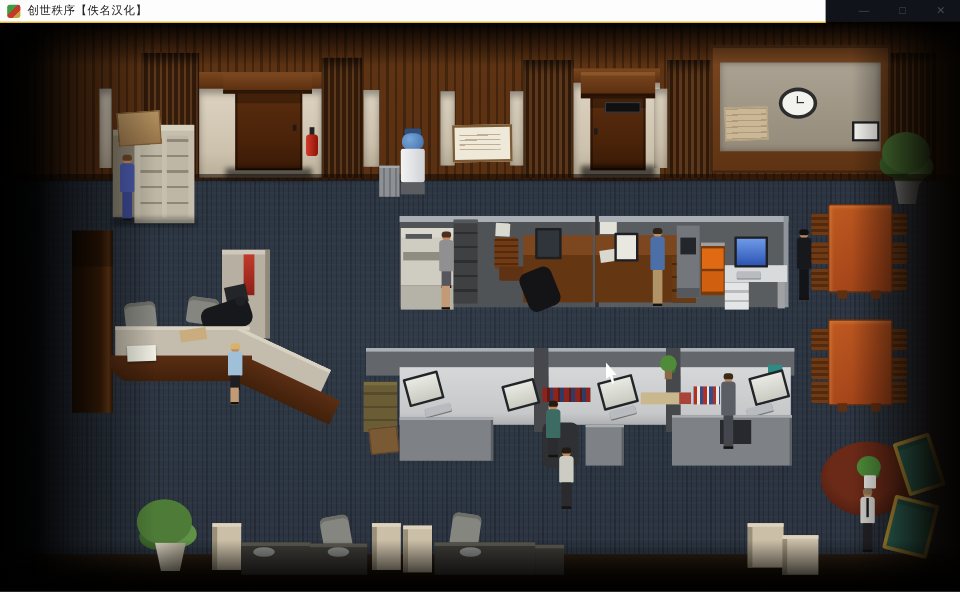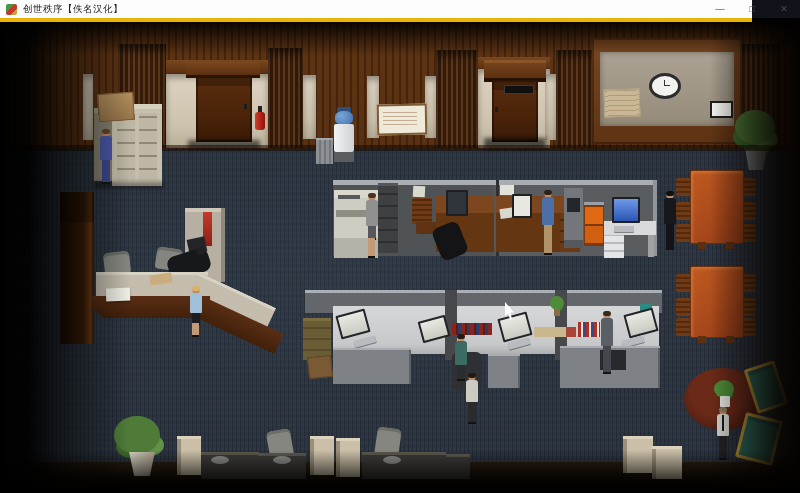--- a/index.html
+++ b/index.html
@@ -1,21 +1,21 @@
 <!DOCTYPE html>
 <html><head>
 <meta charset="utf-8">
 <style>
   html,body{margin:0;padding:0;background:#555;}
   #win{position:relative;width:800px;height:493px;overflow:hidden;background:#10141a;
        font-family:"Liberation Sans",sans-serif;outline:1px solid #6f6f6f;}
   .abs{position:absolute;}
   
-  #titlebar{position:absolute;left:0;top:0;width:752px;height:18px;background:#fdfdfd;
-            border-bottom:4px solid #eab308;z-index:50;display:flex;align-items:center;}
+  #titlebar{position:absolute;left:0;top:0;width:688px;height:18px;background:#fdfdfd;
+            border-bottom:1px solid #eab308;z-index:50;display:flex;align-items:center;}
   #appicon{width:11px;height:11px;margin-left:6px;border-radius:2px;
            background:linear-gradient(135deg,#3f9d3f 0 40%,#c23a2c 40% 70%,#caa23a 70% 100%);}
   #apptitle{font-size:9.5px;color:#222;margin-left:6px;letter-spacing:.5px;}
   .winbtn{position:absolute;top:0;width:32px;height:18px;display:flex;align-items:center;
           justify-content:center;font-size:9px;color:#4a4a4a;}
   
   #carpet{left:0;top:148px;width:800px;height:320px;
      background:
        radial-gradient(ellipse at 45% 40%,rgba(120,145,180,.07),transparent 65%),
        repeating-linear-gradient(90deg,rgba(0,0,0,.20) 0 1px,transparent 1px 4px),

